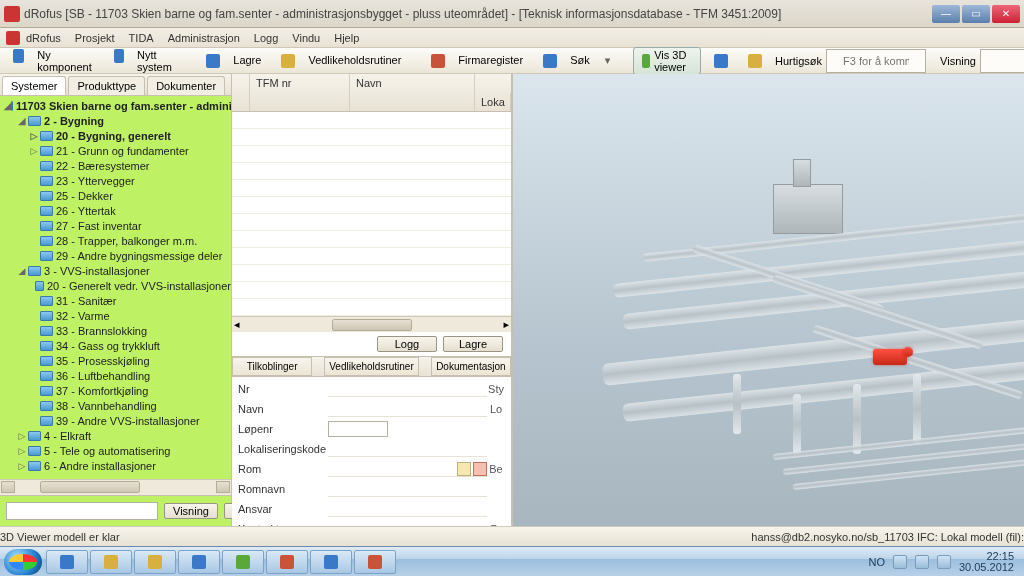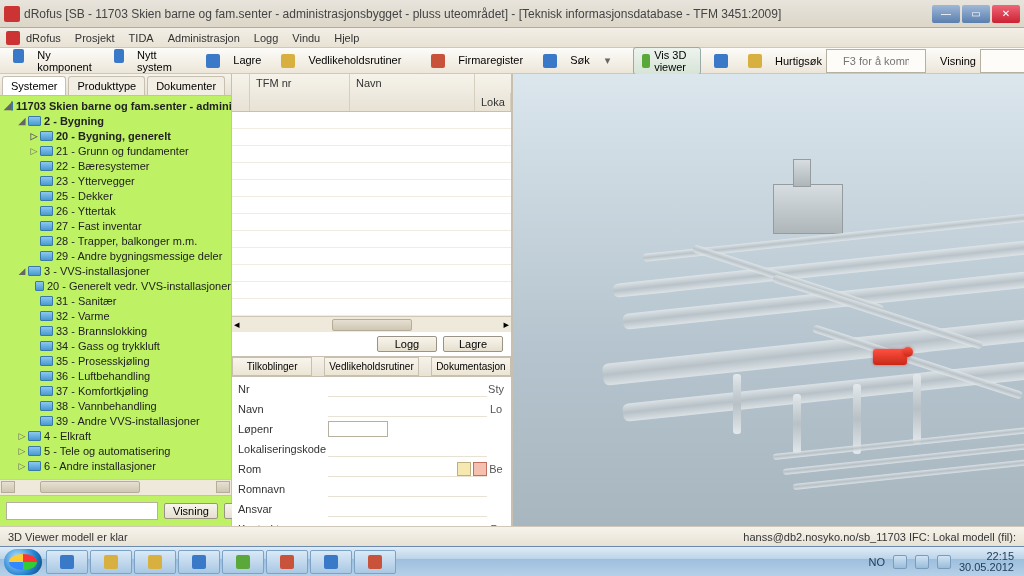--- a/index.html
+++ b/index.html
@@ -78,21 +78,21 @@
 .romicons span.x { background:#f5c0b0; border-color:#c07060; }
 
 
 .viewer { flex:1; background:linear-gradient(#dbe6ed, #b5c4ce 60%, #a8b6bf); position:relative; border-left:1px solid #c7c0b0; overflow:hidden; }
 .pipe { position:absolute; background:linear-gradient(#e2e8eb,#b8c1c6,#e2e8eb); border-radius:6px; transform-origin:left center; opacity:.85; }
 .vpipe { position:absolute; background:linear-gradient(#e2e8eb,#b8c1c6,#e2e8eb); border-radius:3px; }
 .block { position:absolute; background:linear-gradient(#d7dde0,#aeb6ba); border:1px solid #949ca0; }
 .redobj { position:absolute; background:linear-gradient(#ff5040,#c82818); border-radius:3px; box-shadow:0 0 3px rgba(200,0,0,.5); }
 
 
-.status1 { height:20px; background:linear-gradient(#f6f3eb,#e8e2d4); border-top:1px solid #cfc8b8; display:flex; align-items:center; padding:0 8px; color:#333; }
+.status1 { height:20px; background:linear-gradient(#f6f3eb,#e8e2d4); border-top:1px solid #cfc8b8; display:flex; align-items:center; padding:0 0; color:#333; }
 .status1 .r { margin-left:auto; }
 
 .taskbar { height:30px; background:linear-gradient(#e0ecf6 0%, #bcd4e9 40%, #9cbedd 41%, #b7d0e8 100%); display:flex; align-items:center; padding:0 4px; border-top:1px solid #6a8ab0; }
 .startorb { width:38px; height:26px; border-radius:13px; background:radial-gradient(circle at 35% 35%, #aee4ff, #2480d0 60%, #0a406a); margin-right:4px; position:relative; }
 .startorb::after { content:""; position:absolute; inset:5px; border-radius:50%; background:conic-gradient(#f33 0 90deg,#3c3 90deg 180deg,#38f 180deg 270deg,#fc3 270deg 360deg); filter:blur(.3px); }
 .tbtn2 { width:42px; height:24px; background:linear-gradient(#d9e9f6,#a9c8e4); border:1px solid #7ba3c8; border-radius:2px; margin-right:2px; display:flex; align-items:center; justify-content:center; }
 .tray { margin-left:auto; display:flex; align-items:center; gap:8px; color:#1a3a58; padding-right:6px; }
 .tray .clock { text-align:right; line-height:11px; font-size:10px; }
 .trayico { width:14px; height:14px; background:linear-gradient(#cfe3f4,#9abdd9); border:1px solid #7a9cbc; border-radius:2px; }
 </style>

